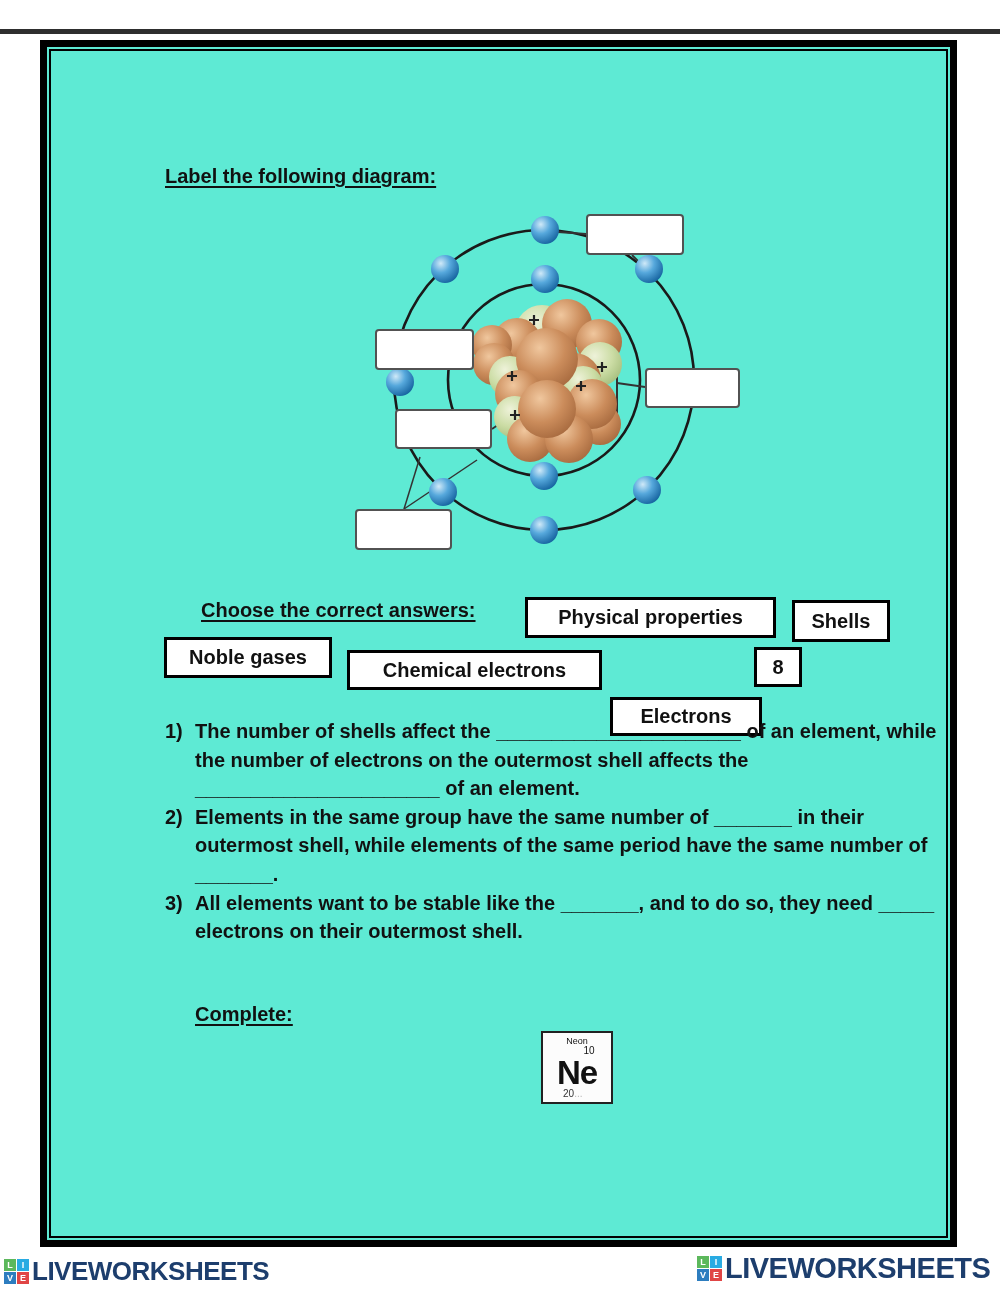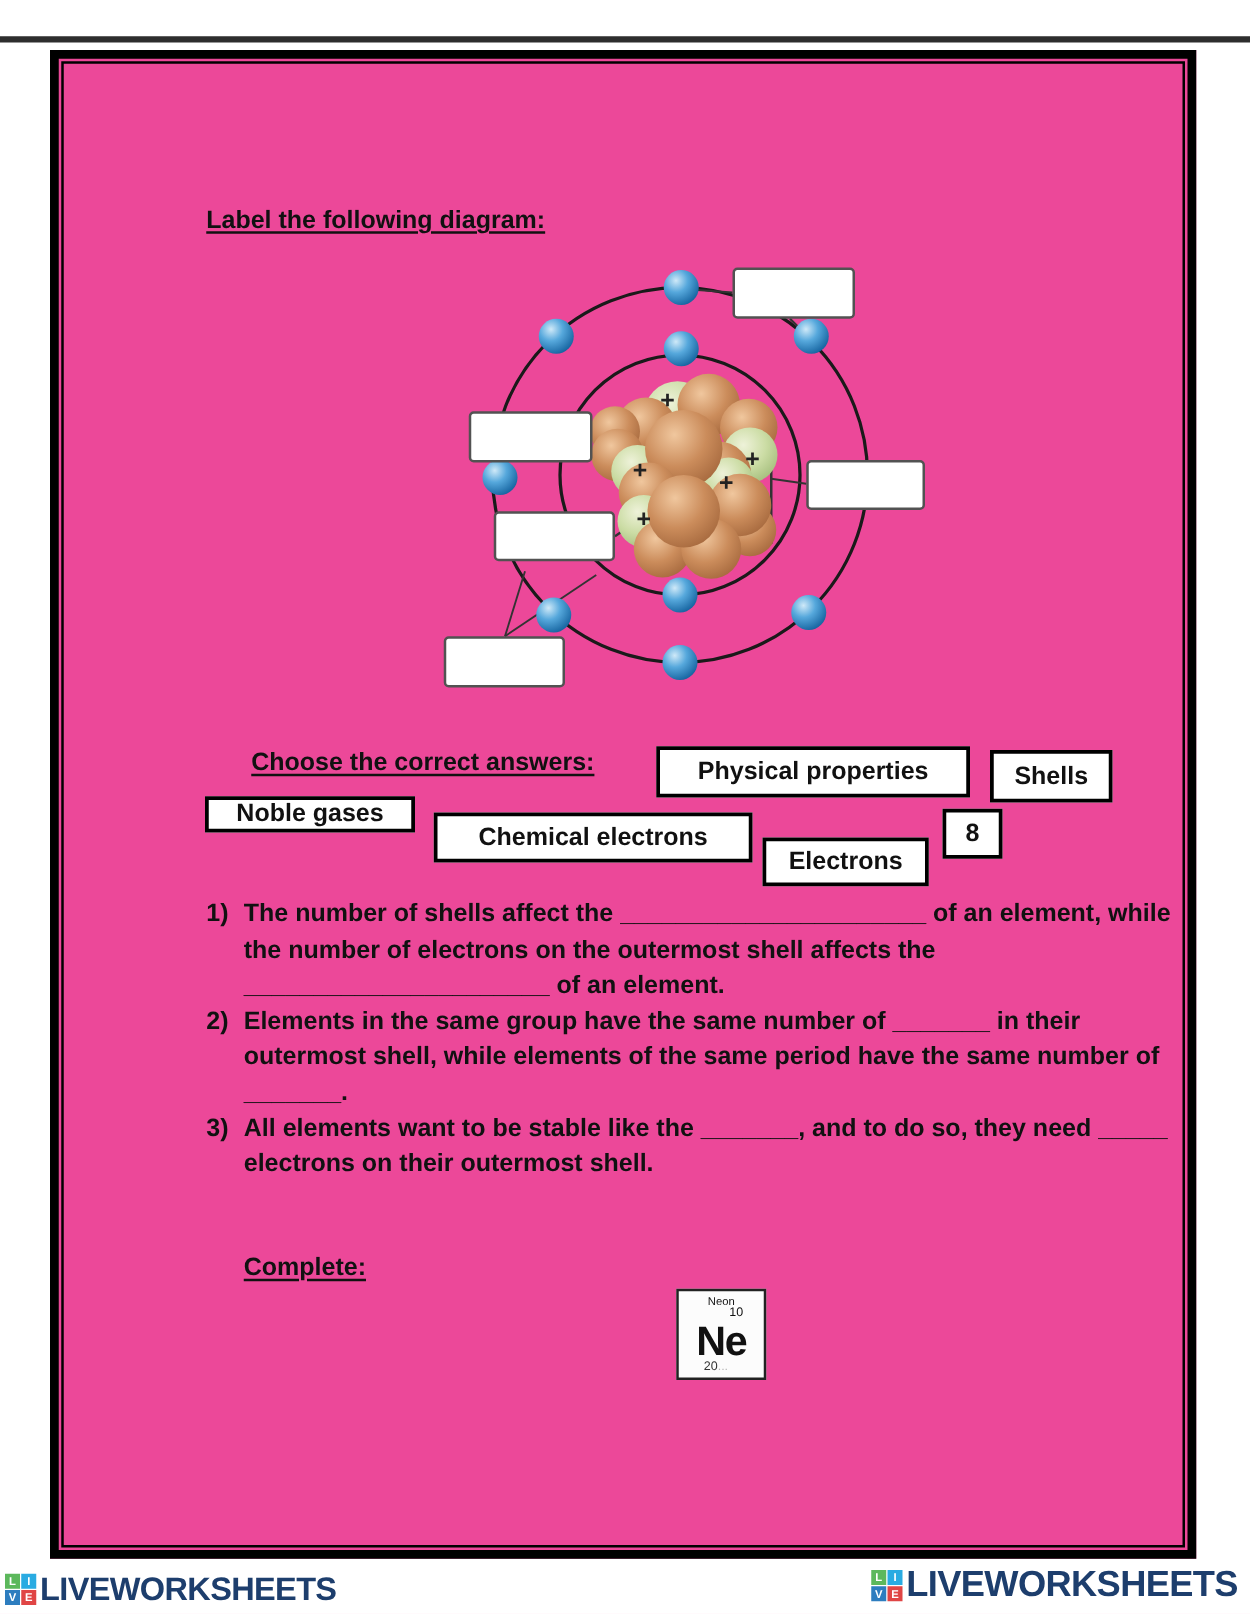--- a/index.html
+++ b/index.html
@@ -3,21 +3,21 @@
 <meta charset="utf-8">
 <style>
   * { margin:0; padding:0; box-sizing:border-box; }
   html,body { background:#fff; }
   body { font-family:"Liberation Sans", sans-serif; }
   .page { position:relative; width:1000px; height:1291px; background:#fff; overflow:hidden; }
 
   .top-strip { position:absolute; left:0; top:29px; width:1000px; height:5px; background:#2e2e2e; }
 
   .frame { position:absolute; left:40px; top:40px; width:917px; height:1207px;
-           border:7px solid #000; background:#ec4899; }
+           border:7px solid #000; background:#5eead4; }
   .frame::after { content:""; position:absolute; inset:2px; border:2px solid #000; pointer-events:none; }
 
   .heading { position:absolute; font-size:20px; font-weight:bold; color:#111;
              text-decoration:underline; text-decoration-thickness:2px; text-underline-offset:3px; }
   #h-label    { left:118px; top:118px; }
   #h-choose   { left:118px; top:552px;margin-left:36px; }
   #h-complete { left:148px; top:956px; }
 
   
   .diagram { position:absolute; left:295px; top:158px; width:420px; height:378px; }
@@ -27,23 +27,23 @@
   #dl-1 { left:33px;  top:124px; width:99px; height:41px; }
   #dl-2 { left:53px;  top:204px; width:97px; height:40px; }
   #dl-3 { left:303px; top:163px; width:95px; height:40px; }
   #dl-4 { left:13px;  top:304px; width:97px; height:41px; }
 
   
   .opt { position:absolute; background:#fff; border:3px solid #000; display:flex;
          align-items:center; justify-content:center; font-size:20px; font-weight:bold; color:#111; }
   #opt-0 { left:478px; top:550px; width:251px; height:41px; }
   #opt-1 { left:745px; top:553px; width:98px;  height:42px; }
-  #opt-2 { left:117px; top:590px; width:168px; height:29px; }
+  #opt-2 { left:117px; top:590px; width:168px; height:41px; }
   #opt-3 { left:300px; top:603px; width:255px; height:40px; }
-  #opt-4 { left:563px; top:623px; width:133px; height:39px; }
+  #opt-4 { left:563px; top:650px; width:152px; height:39px; }
   #opt-5 { left:707px; top:600px; width:48px;  height:40px; }
 
   
   .questions { position:absolute; left:118px; top:670px; width:772px;
                font-size:20px; font-weight:bold; color:#111; line-height:28.6px; }
   .q { display:flex; }
   .qnum { width:30px; flex:0 0 30px; }
   .qtext { flex:1; }
 
   

